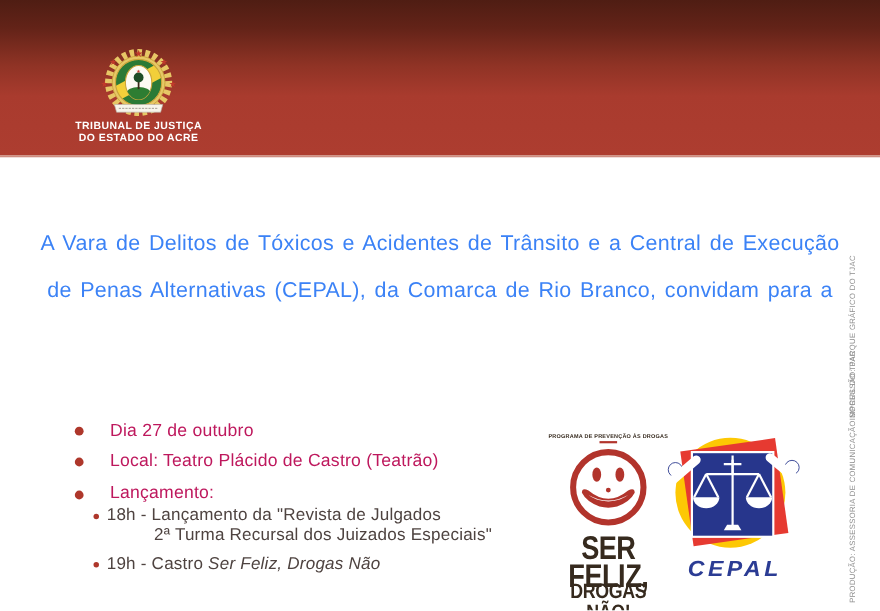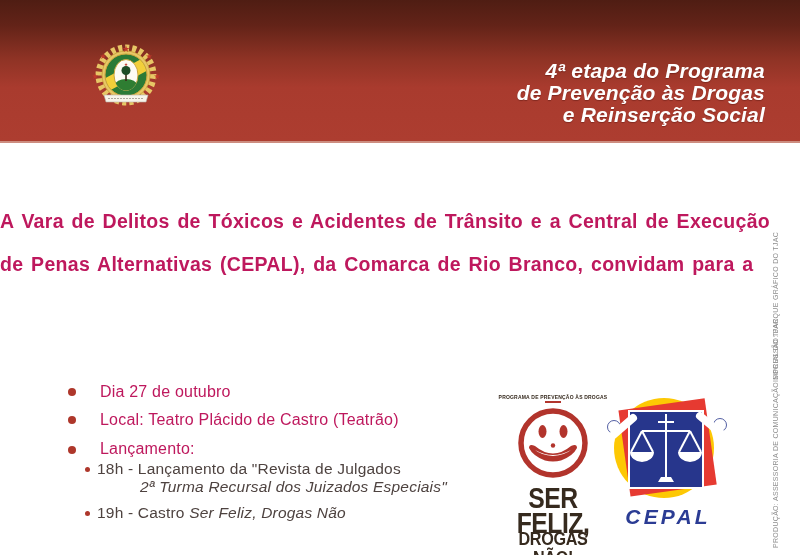--- a/index.html
+++ b/index.html
@@ -19,31 +19,31 @@
     color:#ffffff; font-weight:bold; font-size:9.5px; line-height:11px; letter-spacing:0.4px;
   }
   .hd-title {
     position:absolute; right:35px; top:60px; text-align:right;
     color:#ffffff; font-weight:bold; font-style:italic;
     font-size:21px; line-height:22px; letter-spacing:0.2px;
     text-shadow:0 1px 1px rgba(60,10,5,0.35);
   }
   
   .invitation {
-    position:absolute; left:0; top:200px; width:800px; text-align:left;
-    color:#be185d; font-size:19.5px; font-weight:700; line-height:42.5px;
+    position:absolute; left:0; top:200px; width:800px; text-align:center;
+    color:#3b82f6; font-size:19.5px; font-weight:400; line-height:42.5px;
     letter-spacing:0.3px; word-spacing:2px; white-space:nowrap;
   }
   
   .bullets { position:absolute; left:0; top:0; }
   .b-dot { position:absolute; width:8px; height:8px; border-radius:50%; background:#ae372b; left:68px; }
   .s-dot { position:absolute; width:5px; height:5px; border-radius:50%; background:#ae372b; left:85px; }
   .b-text { position:absolute; left:100px; color:#be185d; font-size:16px; font-weight:300; letter-spacing:0.2px; white-space:nowrap; }
   .s-text { position:absolute; left:97px; color:#4e4340; font-size:15.5px; font-weight:300; letter-spacing:0.2px; white-space:nowrap; }
-  .s-text .cont { display:block; padding-left:43px;font-style:italic; }
+  .s-text .cont { display:block; padding-left:43px; }
   .ev-italic { font-style:italic; }
   
   .sf-logo { position:absolute; left:496px; top:394px; width:114px; text-align:center; color:#362a1e; }
   .sf-program { font-size:5px; font-weight:bold; letter-spacing:0.2px; white-space:nowrap; }
   .sf-underline { width:16px; height:2px; background:#b2352d; margin:1px auto 0; }
   .sf-smiley { display:block; margin:0 auto; }
   .sf-big { display:block; font-size:26px; font-weight:bold; line-height:22px; letter-spacing:-0.5px; transform:scale(0.95,1.15); transform-origin:center top; margin-top:2px; }
   .sf-small { display:block; font-size:16.5px; font-weight:bold; line-height:16px; letter-spacing:-0.3px; transform:scale(0.98,1.15); transform-origin:center top; }
   
   .cepal-logo { position:absolute; left:602px; top:396px; width:132px; text-align:center;font-style:italic; }
@@ -95,26 +95,25 @@
         <ellipse cx="38" cy="42" rx="11" ry="6" fill="#2e7d32"></ellipse>
         <rect x="37.2" y="29" width="1.6" height="9" fill="#3a2a18"></rect>
         <circle cx="38" cy="27.5" r="4.5" fill="#1e4d26"></circle>
         <text x="38" y="23" font-size="4.5" text-anchor="middle" fill="#c0392b">★</text>
       </g>
 
       <path d="M16,52 L60,52 L58,59 L18,59 Z" fill="#f7f4ea" stroke="#b9b3a8" stroke-width="0.6"></path>
       <line x1="20" y1="55.5" x2="56" y2="55.5" stroke="#9a938a" stroke-width="0.8" stroke-dasharray="2 1"></line>
     </svg>
 
+    <div class="crest-label">
+      <div>TRIBUNAL DE JUSTIÇA</div>
+      <div>DO ESTADO DO ACRE</div>
+    </div>
 
-    <div class="hd-title">
-      <div>4ª etapa do Programa</div>
-      <div>de Prevenção às Drogas</div>
-      <div>e Reinserção Social</div>
-    </div>
   </div>
 
   <div class="invitation">
     <div>A Vara de Delitos de Tóxicos e Acidentes de Trânsito e a Central de Execução</div>
     <div>de Penas Alternativas (CEPAL), da Comarca de Rio Branco, convidam para a</div>
   </div>
 
   <div class="bullets">
     <span class="b-dot" style="top:388px"></span>
     <div class="b-text" style="top:383px">Dia 27 de outubro</div>

